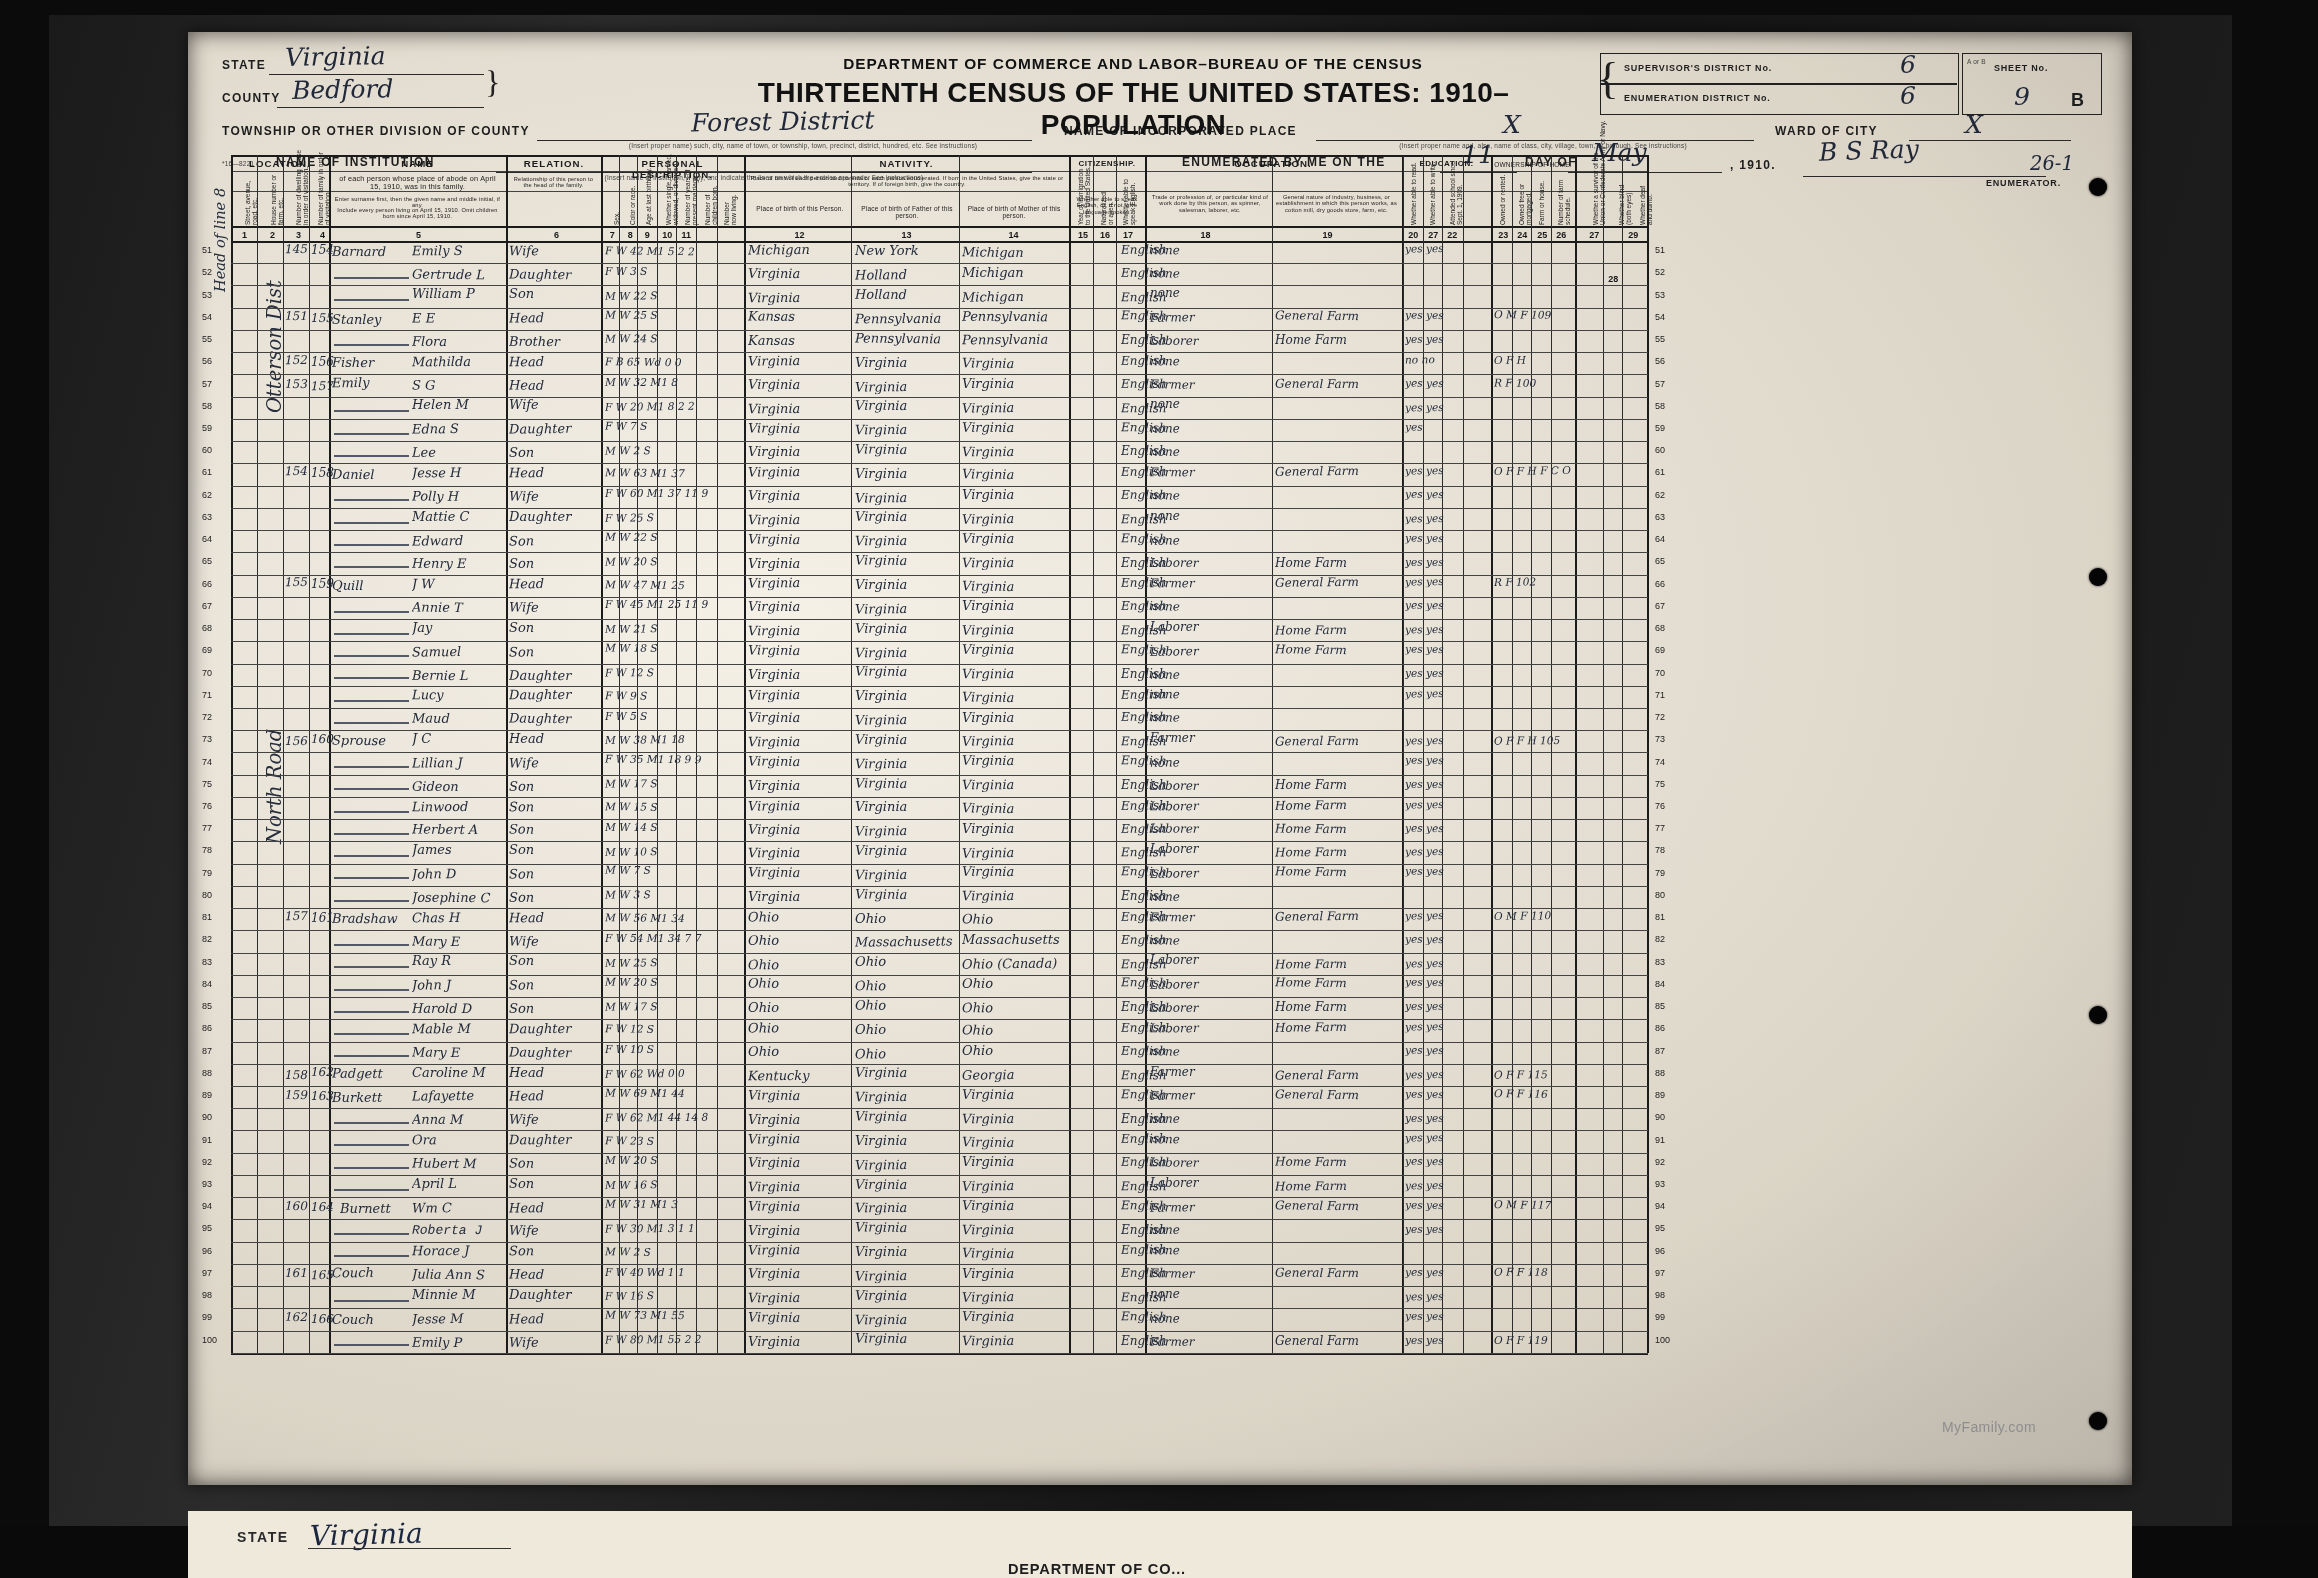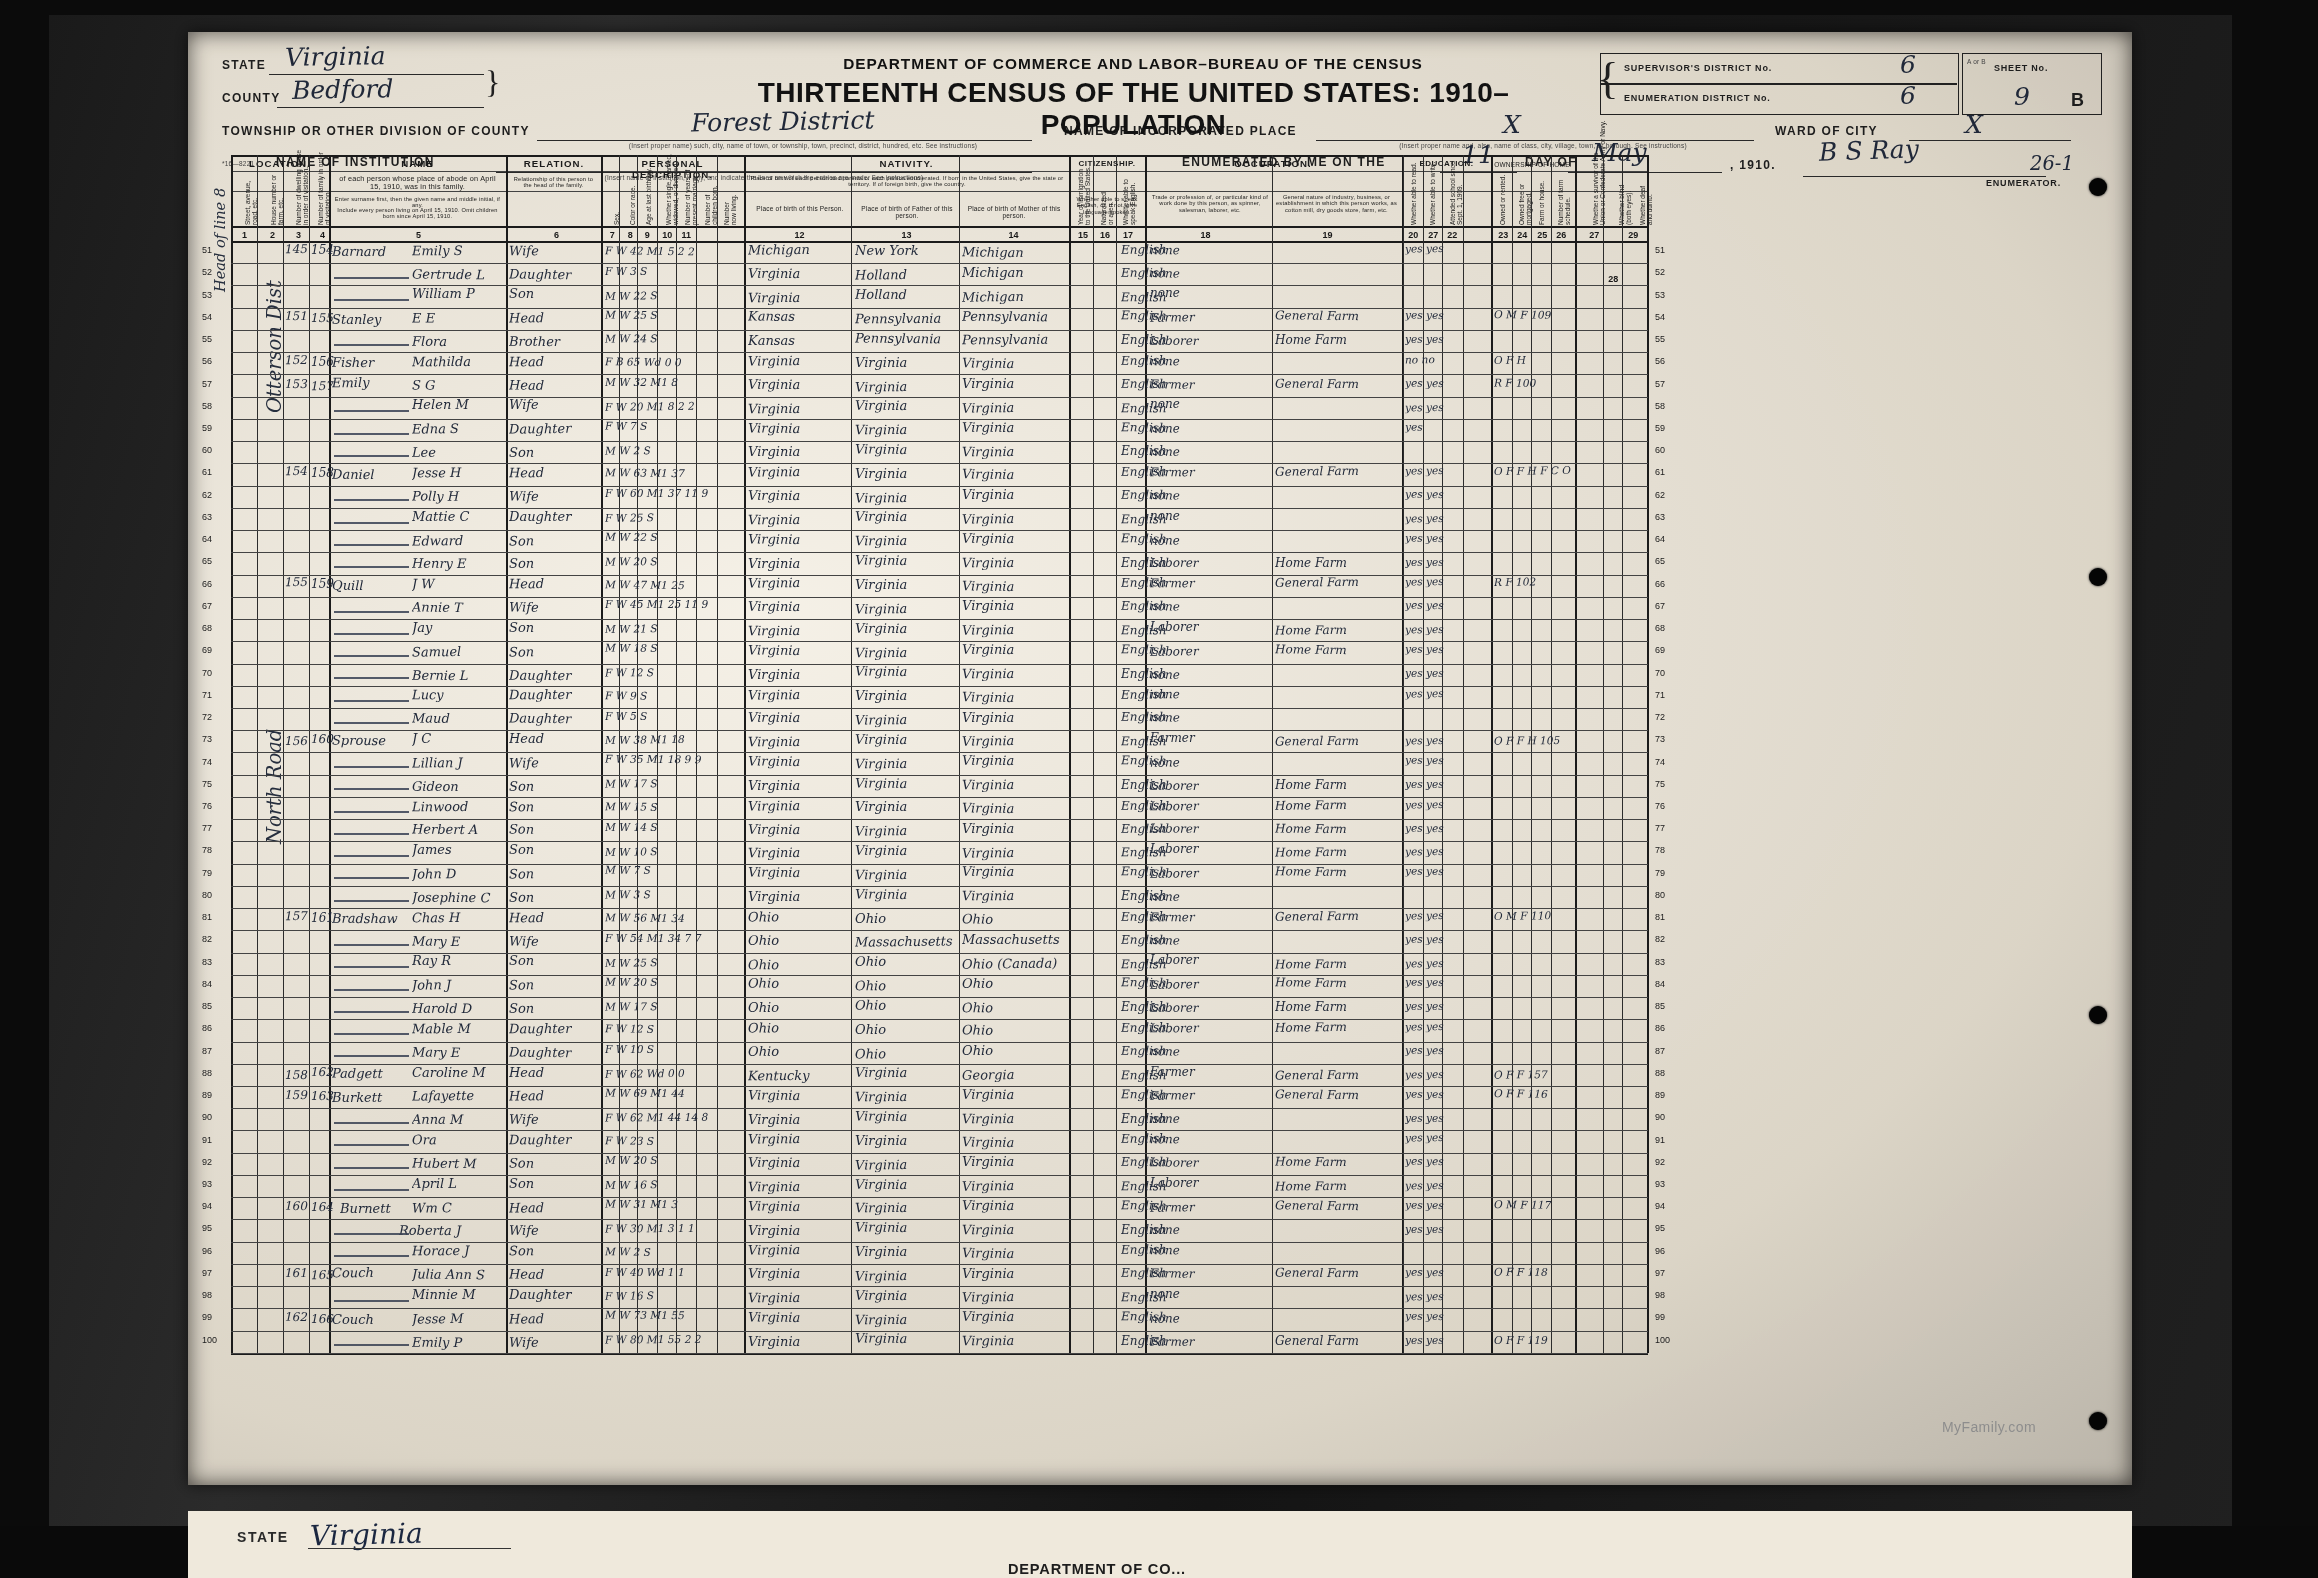--- a/index.html
+++ b/index.html
@@ -803,21 +803,21 @@
           <div class="cell c16" style="left: 192px; top: 910px; width: 94px; overflow: hidden; transform: rotate(0deg);">Caroline M</div>
           <div class="cell c16" style="left: 289px; top: 910px; width: 91px; overflow: hidden; transform: rotate(0deg);">Head</div>
           <div class="cell c13" style="left: 385px; top: 912px; width: 138px; overflow: hidden; transform: rotate(-0.7deg);">F W 62 Wd 0 0</div>
           <div class="cell c16" style="left: 528px; top: 913px; width: 102px; overflow: hidden; transform: rotate(-0.35deg);">Kentucky</div>
           <div class="cell c16" style="left: 635px; top: 910px; width: 102px; overflow: hidden; transform: rotate(0.35deg);">Virginia</div>
           <div class="cell c16" style="left: 742px; top: 912px; width: 106px; overflow: hidden; transform: rotate(-0.7deg);">Georgia</div>
           <div class="cell c15" style="left: 901px; top: 913px; width: 122px; overflow: hidden; transform: rotate(-0.35deg);">English</div>
           <div class="cell c15" style="left: 930px; top: 910px; width: 120px; overflow: hidden; transform: rotate(0deg);">Farmer</div>
           <div class="cell c15" style="left: 1055px; top: 913px; width: 125px; overflow: hidden; transform: rotate(-0.35deg);">General Farm</div>
           <div class="cell c13" style="left: 1185px; top: 913px; width: 81px; overflow: hidden; transform: rotate(-0.35deg);">yes yes</div>
-          <div class="cell c13" style="left: 1274px; top: 913px; width: 151px; overflow: hidden; transform: rotate(-0.35deg);">O F F 157</div>
+          <div class="cell c13" style="left: 1274px; top: 913px; width: 151px; overflow: hidden; transform: rotate(-0.35deg);">O F F 115</div>
           <div class="h" style="left: 11.4px; top: 953px; width: 1417px;"></div>
           <div class="rnum" style="left: -18px; top: 935px;">89</div>
           <div class="rnum" style="left: 1435px; top: 935px;">89</div>
           <div class="cell c15" style="left: 65px; top: 933px; width: 24px; overflow: hidden; transform: rotate(0.7deg);">159</div>
           <div class="cell c15" style="left: 91px; top: 934px; width: 24px; overflow: hidden; transform: rotate(-0.35deg);">163</div>
           <div class="cell c16" style="left: 112px; top: 935px; width: 77px; overflow: hidden; transform: rotate(0deg);">Burkett</div>
           <div class="cell c16" style="left: 192px; top: 933px; width: 94px; overflow: hidden; transform: rotate(-0.7deg);">Lafayette</div>
           <div class="cell c16" style="left: 289px; top: 933px; width: 91px; overflow: hidden; transform: rotate(-0.7deg);">Head</div>
           <div class="cell c13" style="left: 385px; top: 932px; width: 138px; overflow: hidden; transform: rotate(0.35deg);">M W 69 M1 44</div>
           <div class="cell c16" style="left: 528px; top: 933px; width: 102px; overflow: hidden; transform: rotate(0.7deg);">Virginia</div>
@@ -895,21 +895,21 @@
           <div class="cell c16" style="left: 635px; top: 1045px; width: 102px; overflow: hidden; transform: rotate(-0.35deg);">Virginia</div>
           <div class="cell c16" style="left: 742px; top: 1043px; width: 106px; overflow: hidden; transform: rotate(0.35deg);">Virginia</div>
           <div class="cell c15" style="left: 901px; top: 1044px; width: 122px; overflow: hidden; transform: rotate(0.7deg);">English</div>
           <div class="cell c15" style="left: 930px; top: 1045px; width: 120px; overflow: hidden; transform: rotate(-0.7deg);">Farmer</div>
           <div class="cell c15" style="left: 1055px; top: 1044px; width: 125px; overflow: hidden; transform: rotate(0.7deg);">General Farm</div>
           <div class="cell c13" style="left: 1185px; top: 1044px; width: 81px; overflow: hidden; transform: rotate(0.7deg);">yes yes</div>
           <div class="cell c13" style="left: 1274px; top: 1044px; width: 151px; overflow: hidden; transform: rotate(0.7deg);">O M F 117</div>
           <div class="h" style="left: 11.4px; top: 1087px; width: 1417px;"></div>
           <div class="rnum" style="left: -18px; top: 1068px;">95</div>
           <div class="rnum" style="left: 1435px; top: 1068px;">95</div>
-          <div class="cell c16" style="left: 179px; top: 1068px; width: 94px; overflow: hidden; transform: rotate(0.35deg);">Roberta J</div>
+          <div class="cell c16" style="left: 192px; top: 1068px; width: 94px; overflow: hidden; transform: rotate(0.35deg); font-family: Liberation Mono, monospace;">Roberta J</div>
           <div class="cell c16" style="left: 289px; top: 1068px; width: 91px; overflow: hidden; transform: rotate(0.35deg);">Wife</div>
           <div class="cell c13" style="left: 385px; top: 1067px; width: 138px; overflow: hidden; transform: rotate(-0.35deg);">F W 30 M1 3 1 1</div>
           <div class="cell c16" style="left: 528px; top: 1068px; width: 102px; overflow: hidden; transform: rotate(0deg);">Virginia</div>
           <div class="cell c16" style="left: 635px; top: 1065px; width: 102px; overflow: hidden; transform: rotate(0.7deg);">Virginia</div>
           <div class="cell c16" style="left: 742px; top: 1067px; width: 106px; overflow: hidden; transform: rotate(-0.35deg);">Virginia</div>
           <div class="cell c15" style="left: 901px; top: 1068px; width: 122px; overflow: hidden; transform: rotate(0deg);">English</div>
           <div class="cell c15" style="left: 930px; top: 1068px; width: 120px; overflow: hidden; transform: rotate(0.35deg);">none</div>
           <div class="cell c13" style="left: 1185px; top: 1068px; width: 81px; overflow: hidden; transform: rotate(0deg);">yes yes</div>
           <div class="strike" style="left: 114px; top: 1078px; width: 75px;"></div>
           <div class="h" style="left: 11.4px; top: 1109px; width: 1417px;"></div>

